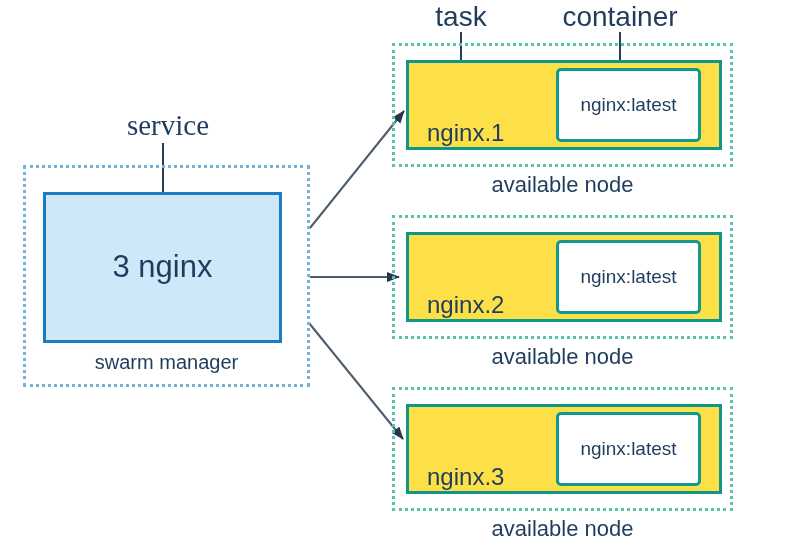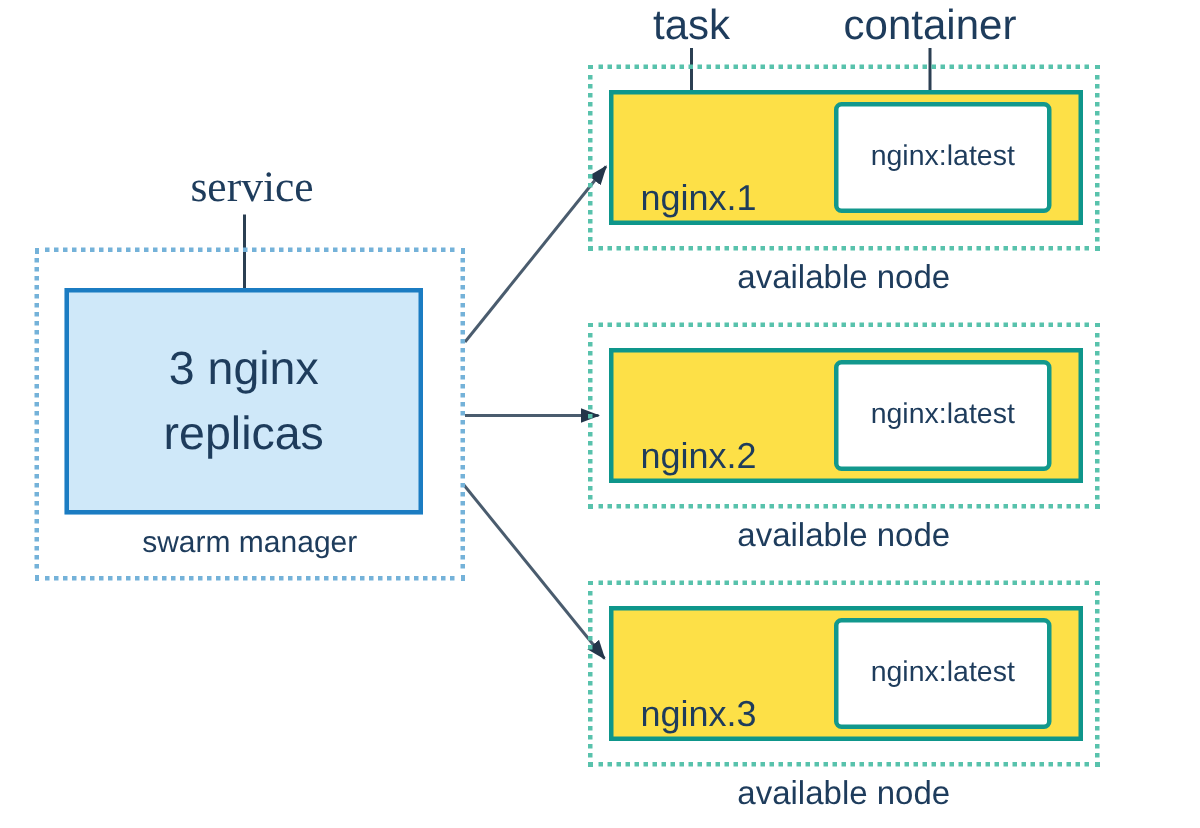--- a/index.html
+++ b/index.html
@@ -125,21 +125,20 @@
     <line x1="309" y1="323" x2="403" y2="439" stroke="#4a5c6e" stroke-width="2" marker-end="url(#ah)"></line>
   </svg>
 
   <div class="callout service-label">service</div>
   <div class="callout task-label">task</div>
   <div class="callout container-label">container</div>
 
   <div class="swarm-group">
     <div class="service-box">
       <div>3 nginx</div>
-      <div>replicas</div>
     </div>
     <div class="swarm-caption">swarm manager</div>
   </div>
 
   <div class="node node-1">
     <div class="task-box">
       <span class="task-name">nginx.1</span>
       <div class="container-pill">
         <span class="container-name">nginx:latest</span>
       </div>

